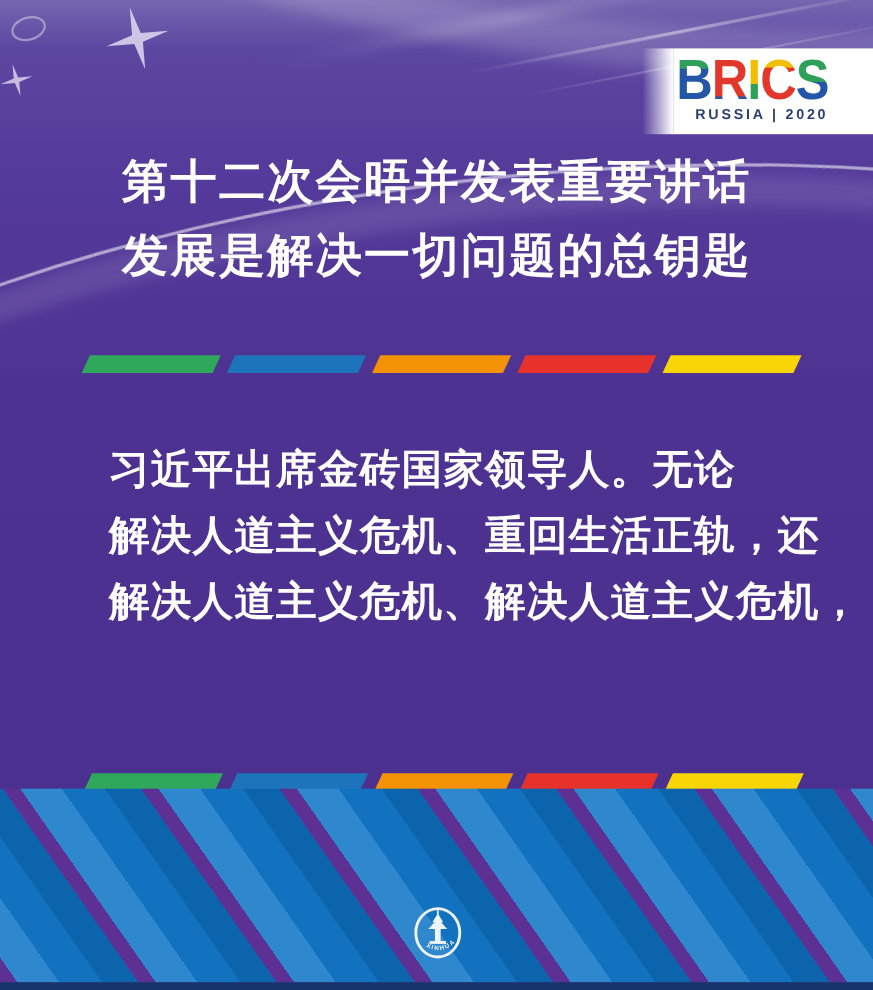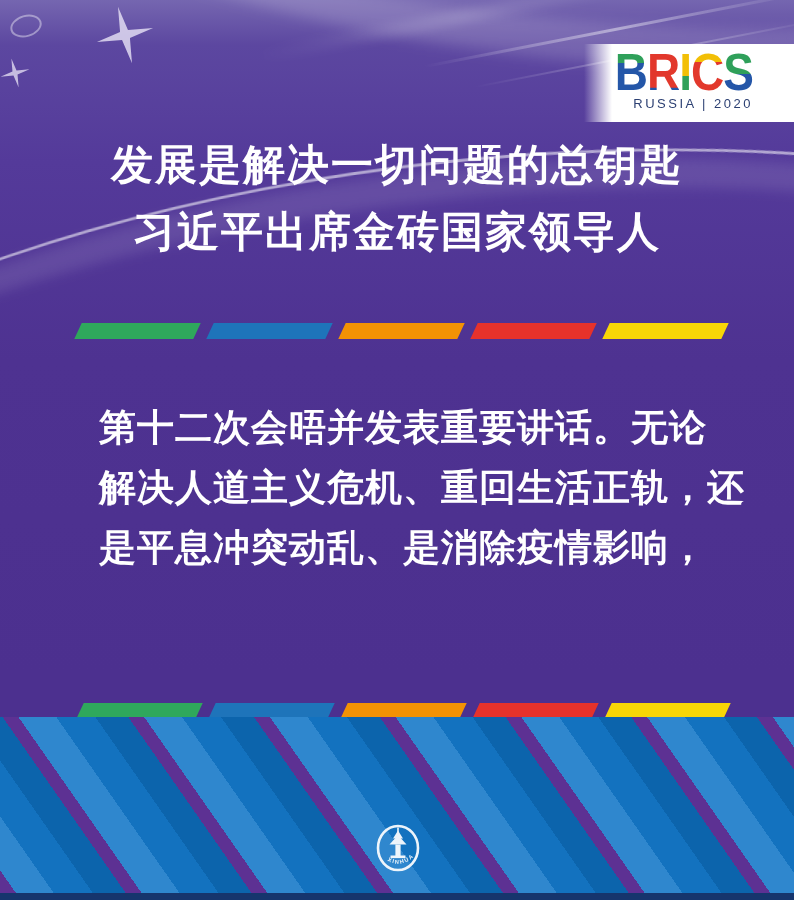--- a/index.html
+++ b/index.html
@@ -45,21 +45,21 @@
 
   
   .brand-band{ position:absolute; top:44px; right:0; width:182px; height:78px; background:#fff; }
   .brand-band::before{ content:""; position:absolute; right:100%; top:0; height:100%; width:28px;
     background:linear-gradient(to left,#fff, rgba(255,255,255,0)); }
   .brand{ position:absolute; top:6px; right:41px; text-align:right; }
   .brand-word{ white-space:nowrap; font-weight:bold; font-size:46px; line-height:46px; letter-spacing:-1px;
     transform:scaleY(1.12); transform-origin:center 70%; }
   .brand-word b{ font-style:normal; display:inline-block; color:transparent;
     -webkit-background-clip:text; background-clip:text; }
-  .brand-edition{ font-size:13px; font-weight:normal; letter-spacing:2.5px; color:#2b3f72; margin-top:0px; }
+  .brand-edition{ font-size:13px; font-weight:bold; letter-spacing:2.5px; color:#2b3f72; margin-top:0px; }
 
   
   .headline{ position:absolute; top:131px; left:0; width:100%; text-align:center;
     color:#fff; font-weight:bold; font-size:42px; line-height:67px; letter-spacing:2px; white-space:nowrap; }
 
   
   .divider{ position:absolute; display:flex; gap:13px; }
   .divider i{ display:block; width:119px; height:16px; transform:skewX(-25deg); }
   .divider-1{ left:78px; top:323px; }
   .divider-2{ left:80px; top:703px; }
@@ -100,36 +100,36 @@
   <div class="brand-band">
     <div class="brand">
       <div class="brand-word">
         <b style="background-image: linear-gradient(rgb(47, 160, 90) 32%, rgb(36, 86, 168) 32%);">B</b><b style="background-image: linear-gradient(rgb(226, 56, 44) 80%, rgb(36, 86, 168) 80%);">R</b><b style="background-image: linear-gradient(rgb(242, 191, 6) 58%, rgb(47, 160, 90) 58%);">I</b><b style="background-image: linear-gradient(rgb(242, 191, 6) 30%, rgb(226, 56, 44) 30%);">C</b><b style="background-image: linear-gradient(rgb(47, 160, 90) 55%, rgb(36, 86, 168) 55%);">S</b>
       </div>
       <div class="brand-edition">RUSSIA | 2020</div>
     </div>
   </div>
 
   <h1 class="headline">
+    <div>第十二次会晤并发表重要讲话</div>
     <div>发展是解决一切问题的总钥匙</div>
-    <div>习近平出席金砖国家领导人</div>
   </h1>
 
   <div class="divider divider-1">
     <i style="background: rgb(47, 168, 92);"></i>
     <i style="background: rgb(30, 116, 186);"></i>
     <i style="background: rgb(243, 146, 4);"></i>
     <i style="background: rgb(230, 50, 43);"></i>
     <i style="background: rgb(248, 214, 6);"></i>
   </div>
 
   <div class="quote">
-    <div>第十二次会晤并发表重要讲话。无论</div>
+    <div>习近平出席金砖国家领导人。无论</div>
     <div>解决人道主义危机、重回生活正轨，还</div>
-    <div>是平息冲突动乱、是消除疫情影响，</div>
+    <div>解决人道主义危机、解决人道主义危机，</div>
   </div>
 
   <div class="divider divider-2">
     <i style="background: rgb(47, 168, 92);"></i>
     <i style="background: rgb(30, 116, 186);"></i>
     <i style="background: rgb(243, 146, 4);"></i>
     <i style="background: rgb(230, 50, 43);"></i>
     <i style="background: rgb(248, 214, 6);"></i>
   </div>
 

